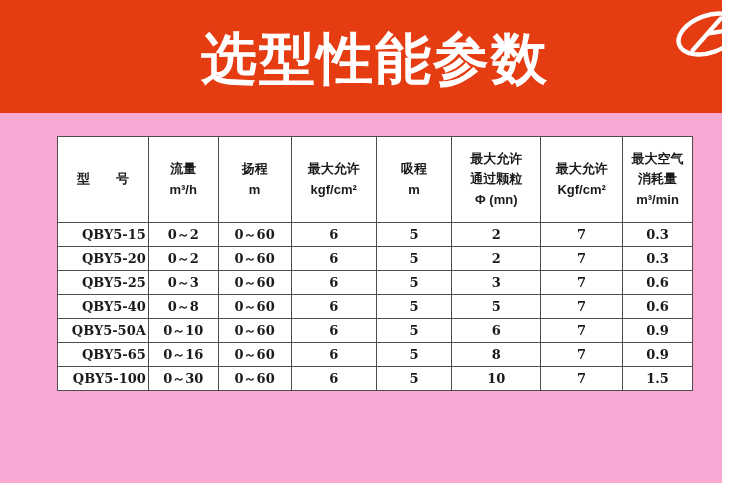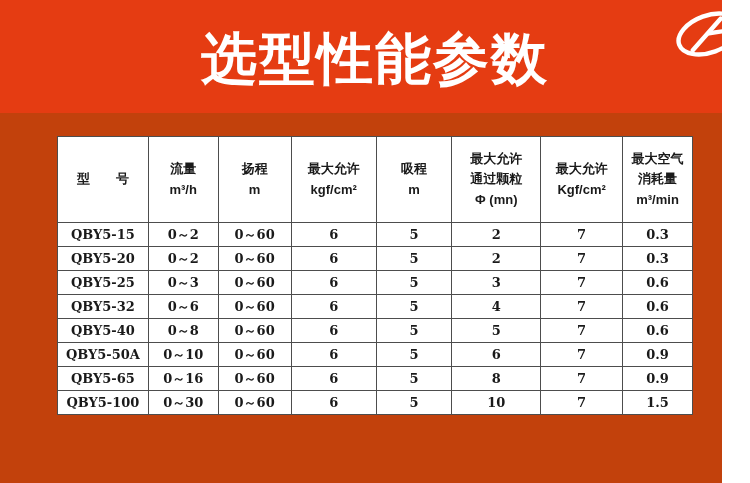--- a/index.html
+++ b/index.html
@@ -1,21 +1,21 @@
 <!DOCTYPE html>
 <html><head>
 <meta charset="utf-8">
 <style>
   * { margin: 0; padding: 0; box-sizing: border-box; }
   html, body { background: #ffffff; }
   .page {
     position: relative;
     width: 722px;
     height: 483px;
-    background: #c2410c;
+    background: #f9a8d4;
     overflow: hidden;
     font-family: "Liberation Sans", sans-serif;
   }
   
   .banner {
     position: absolute;
     top: 0; left: 0;
     width: 750px;
     height: 113px;
     background: #e53c12;
@@ -66,21 +66,21 @@
     padding: 2px 1px;
   }
   thead th .hline { display: block; }
   tbody td {
     height: 24px;
     font-size: 13px;
     font-weight: bold;
     font-family: "DejaVu Serif", serif;
     padding: 1px 2px;
   }
-  tbody td.model-cell { letter-spacing: 0; }
+  tbody td.model-cell { letter-spacing: 0; text-align: right; }
 </style>
 </head>
 <body>
 
 <div class="page">
 
   <header class="banner">
     <h1>选型性能参数</h1>
     <div class="logo">
       <svg viewBox="0 0 100 76" width="74" height="56" aria-hidden="true">
@@ -167,30 +167,20 @@
             <td class="model-cell">QBY5-25</td>
             <td>0～3</td>
             <td>0～60</td>
             <td>6</td>
             <td>5</td>
             <td>3</td>
             <td>7</td>
             <td>0.6</td>
           </tr>
           <tr>
-            <td class="model-cell">QBY5-32</td>
-            <td>0～6</td>
-            <td>0～60</td>
-            <td>6</td>
-            <td>5</td>
-            <td>4</td>
-            <td>7</td>
-            <td>0.6</td>
-          </tr>
-          <tr>
             <td class="model-cell">QBY5-40</td>
             <td>0～8</td>
             <td>0～60</td>
             <td>6</td>
             <td>5</td>
             <td>5</td>
             <td>7</td>
             <td>0.6</td>
           </tr>
           <tr>

